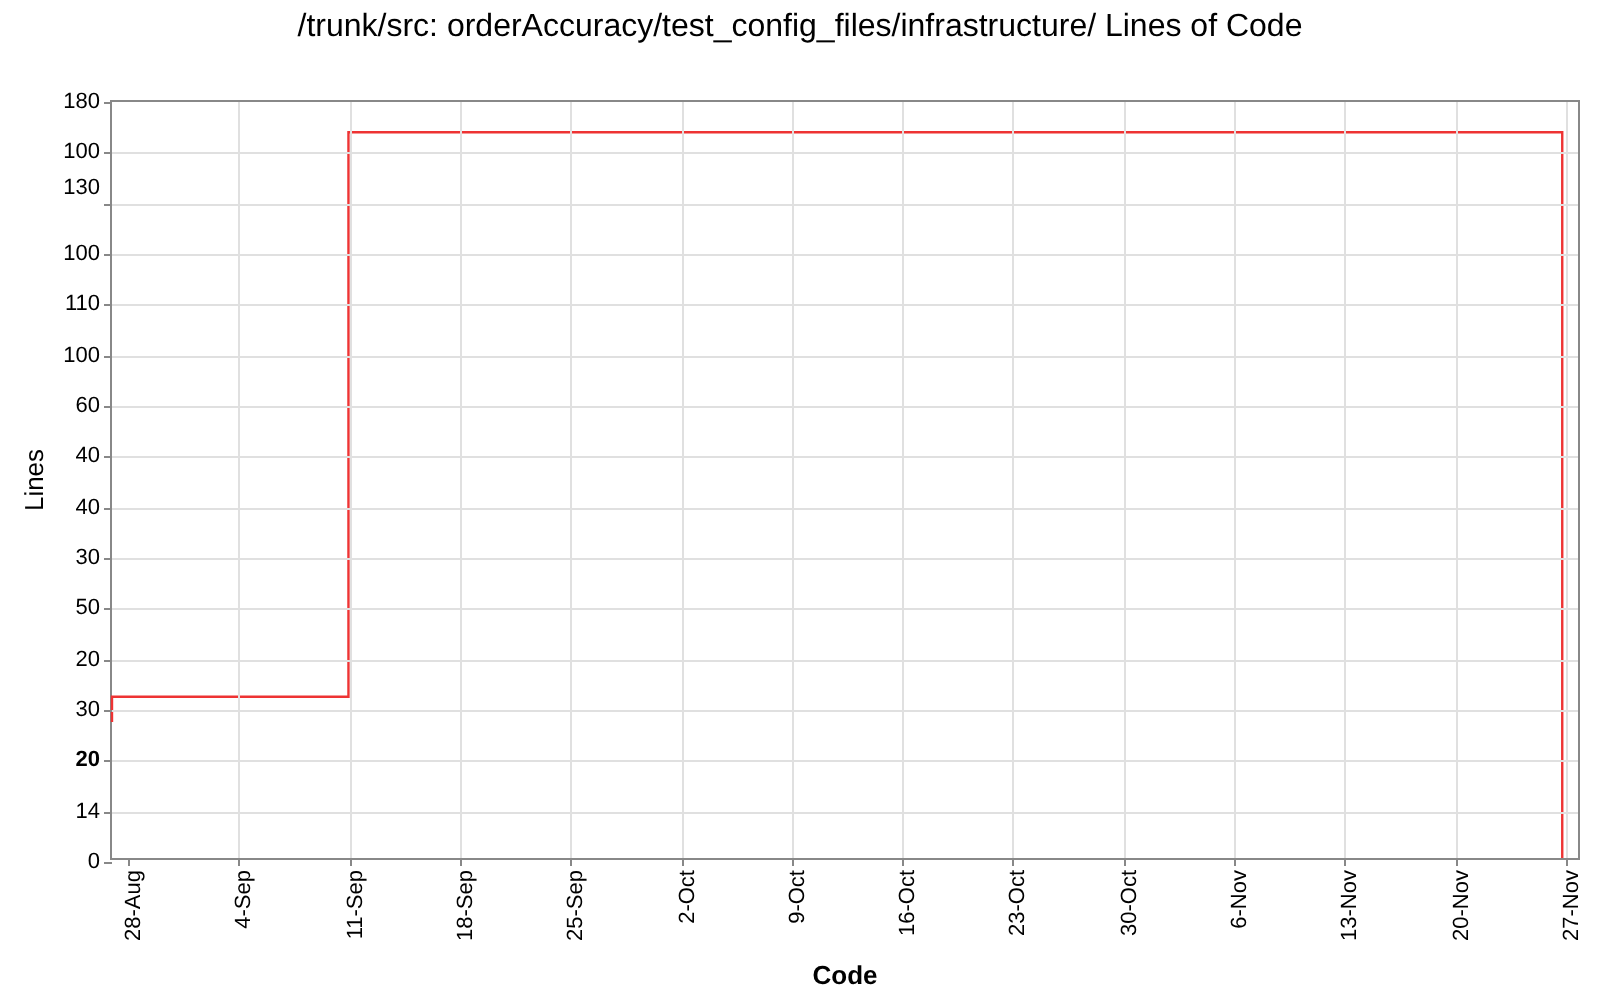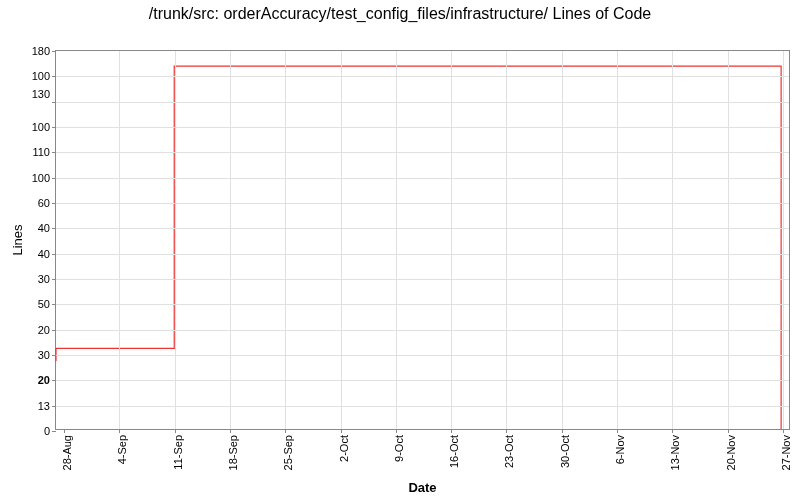--- a/index.html
+++ b/index.html
@@ -124,21 +124,21 @@
   <div class="chart-title">/trunk/src: orderAccuracy/test_config_files/infrastructure/ Lines of Code</div>
 
   <div class="plot-area" id="plot" style="left: 55px; top: 50px; width: 735px; height: 380px;">
     <svg class="data-line" id="line-svg" preserveAspectRatio="none" viewBox="0 0 735 380">
         <polyline points="0.00,311.60 0.00,298.93 118.55,298.93 118.55,15.20 727.10,15.20 727.10,380.00" fill="none" stroke="#ee3333" stroke-width="1.2"></polyline>
       </svg>
   <div class="tick-mark-y" style="top: 380px;"></div>
       <div class="y-tick-label" style="top: 380px;">0</div>
       <div class="y-grid-line" style="top: 354.667px;"></div>
       <div class="tick-mark-y" style="top: 354.667px;"></div>
-      <div class="y-tick-label" style="top: 354.667px;">13</div>
+      <div class="y-tick-label" style="top: 354.667px;">14</div>
       <div class="y-grid-line" style="top: 329.333px;"></div>
       <div class="tick-mark-y" style="top: 329.333px;"></div>
       <div class="y-tick-label" style="top: 329.333px; font-weight: bold;">20</div>
       <div class="y-grid-line" style="top: 304px;"></div>
       <div class="tick-mark-y" style="top: 304px;"></div>
       <div class="y-tick-label" style="top: 304px; text-align: center;">30</div>
       <div class="y-grid-line" style="top: 278.667px;"></div>
       <div class="tick-mark-y" style="top: 278.667px;"></div>
       <div class="y-tick-label" style="top: 278.667px;">20</div>
       <div class="y-grid-line" style="top: 253.333px;"></div>
@@ -210,15 +210,15 @@
       <div class="x-tick-label" style="left: 616.452px;">13-Nov</div>
       <div class="x-grid-line" style="left: 671.774px;"></div>
       <div class="tick-mark-x" style="left: 671.774px;"></div>
       <div class="x-tick-label" style="left: 671.774px;">20-Nov</div>
       <div class="x-grid-line" style="left: 727.097px;"></div>
       <div class="tick-mark-x" style="left: 727.097px;"></div>
       <div class="x-tick-label" style="left: 727.097px;">27-Nov</div>
     </div>
 
   <div class="y-axis-label" id="ylab" style="left: 17px; top: 240px;">Lines</div>
-  <div class="x-axis-label" id="xlab" style="left: 422.5px; top: 480px;">Date</div>
+  <div class="x-axis-label" id="xlab" style="left: 422.5px; top: 480px;">Code</div>
 
 </div>
 
 </body></html>

